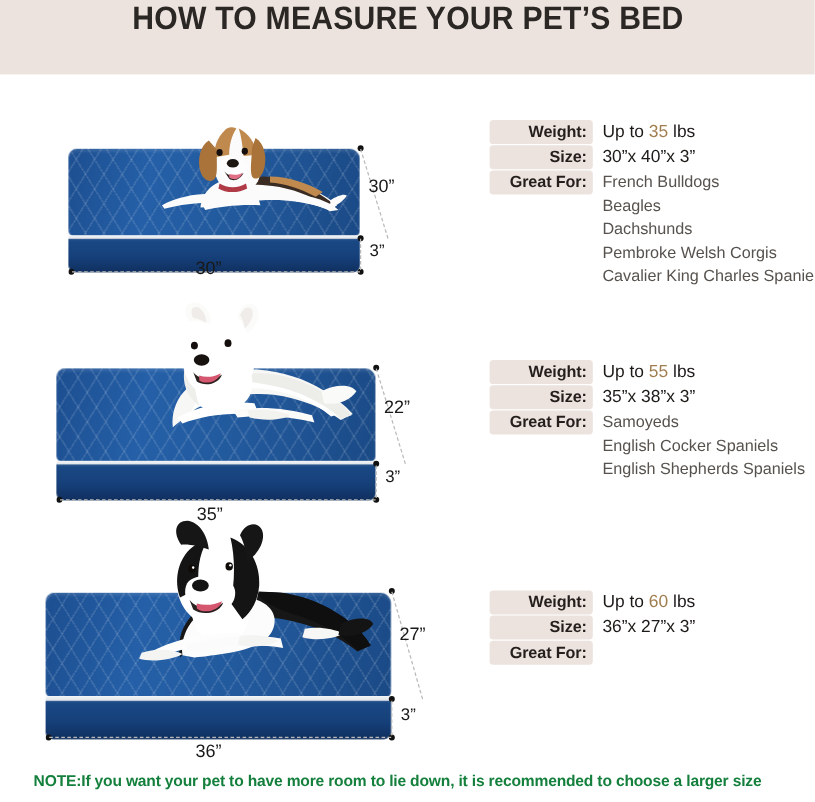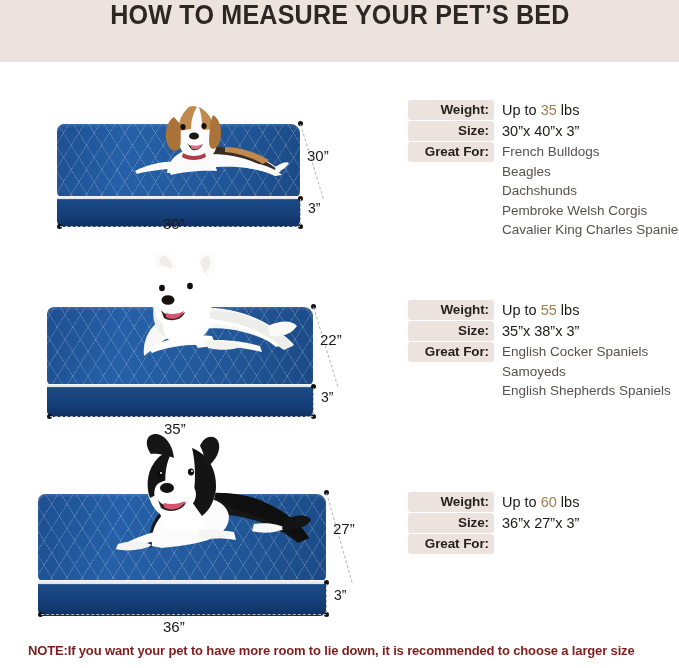--- a/index.html
+++ b/index.html
@@ -157,21 +157,21 @@
   }
   .breed-line { white-space: nowrap; }
 
   
   .note {
     position: absolute;
     left: 28px;
     bottom: 10px;
     font-size: 13px;
     font-weight: bold;
-    color: #7f1d1d;
+    color: #15803d;
     white-space: nowrap;
     letter-spacing: -0.15px;
   }
 </style>
 </head>
 <body>
 
 <div class="header">
   <div class="header-title">HOW TO MEASURE YOUR PET’S BED</div>
 </div>
@@ -321,22 +321,22 @@
       <div class="chip">Weight:</div>
       <div class="val"><span>Up to </span><span class="num">55</span><span> lbs</span></div>
     </div>
     <div class="spec-row">
       <div class="chip">Size:</div>
       <div class="val">35”x 38”x 3”</div>
     </div>
     <div class="spec-row">
       <div class="chip">Great For:</div>
       <div class="breeds">
+        <div class="breed-line">Samoyeds</div>
         <div class="breed-line">English Cocker Spaniels</div>
-        <div class="breed-line">Samoyeds</div>
         <div class="breed-line">English Shepherds Spaniels</div>
       </div>
     </div>
   </div>
 </div>
 
 <div class="section sec3">
 
   <div class="illus">
     <div class="bed">

